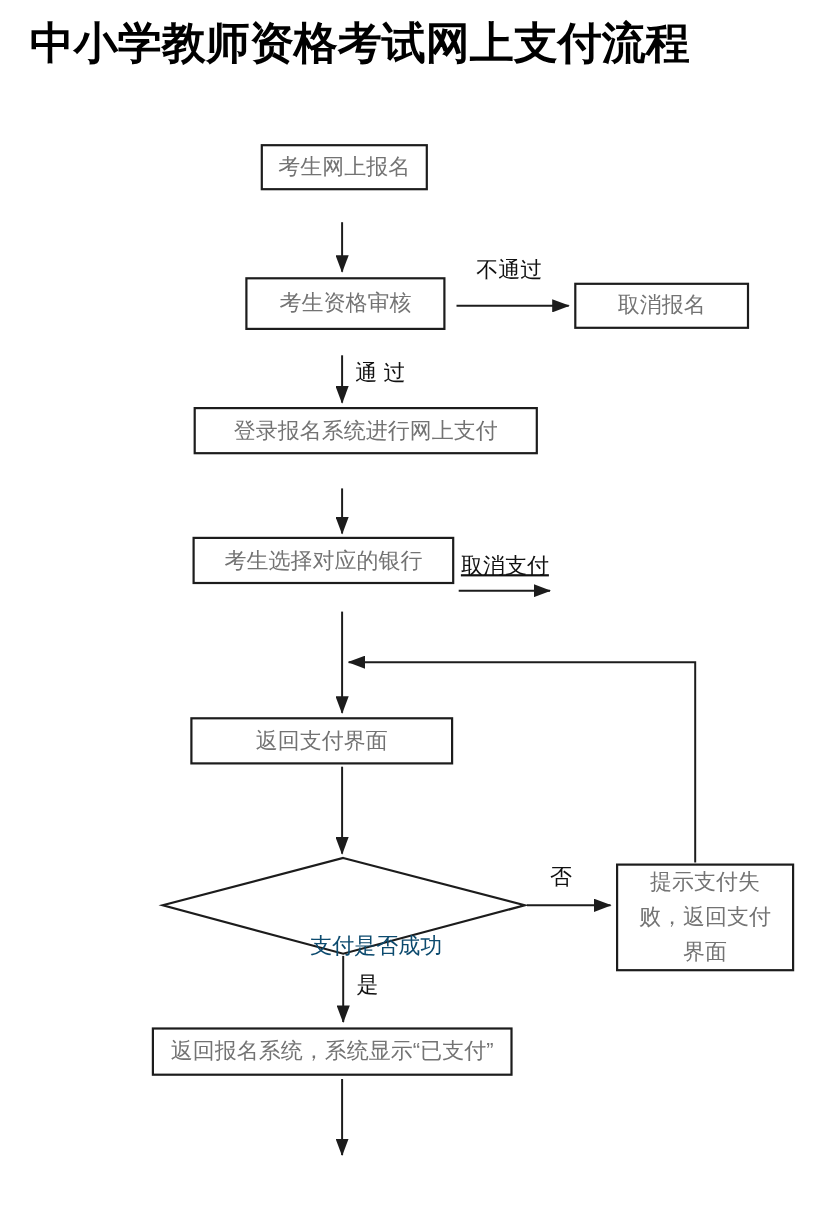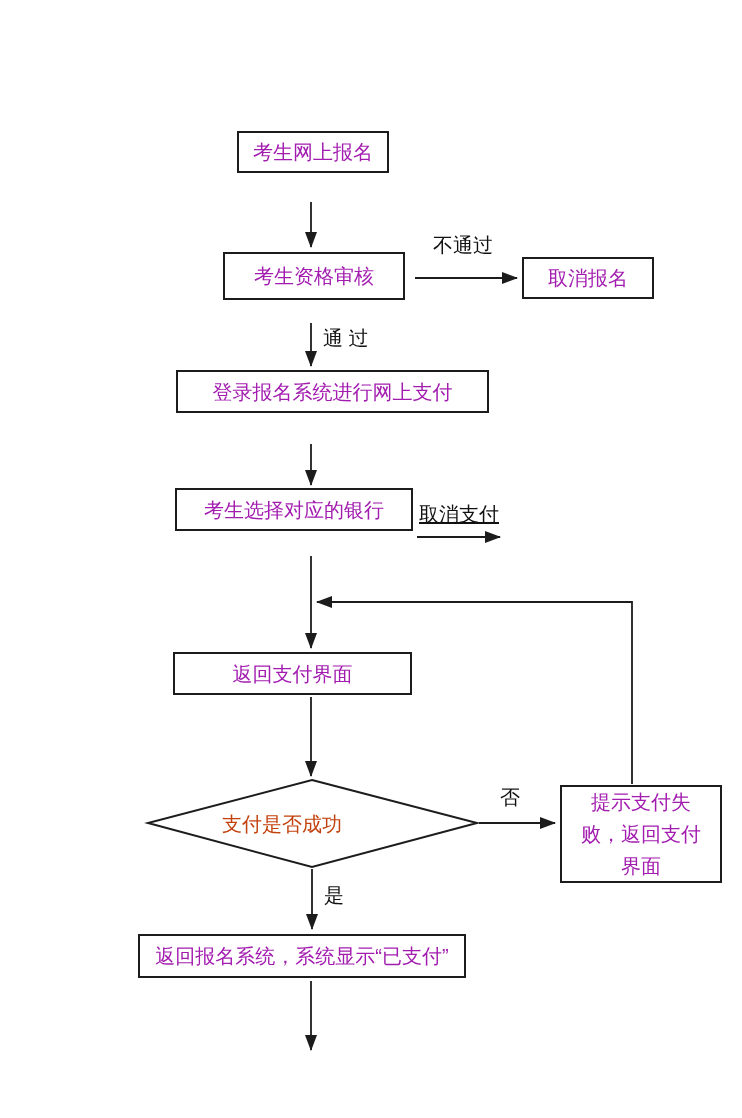--- a/index.html
+++ b/index.html
@@ -30,43 +30,45 @@
     z-index: 2;
     box-sizing: border-box;
     background: #ffffff;
     border: 2px solid #1c1c1c;
     display: flex;
     align-items: center;
     justify-content: center;
     text-align: center;
     font-size: 20px;
     line-height: 32px;
-    color: #a21caf;
+    color: #737373;
   }
   .node.multiline { line-height: 32px; padding: 0 17px; }
   .decision-label {
     position: absolute;
     z-index: 2;
     font-size: 20px;
-    text-align: left;
-    color: #c2410c;
+    text-align: right;
+    color: #0c4a6e;
+    margin-top: 35px;
   }
   .edge-label {
     position: absolute;
     z-index: 3;
     font-size: 20px;
     color: #111111;
     white-space: nowrap;
   }
 </style>
 </head>
 <body>
 
 <div class="canvas">
 
+  <h1 class="title">中小学教师资格考试网上支付流程</h1>
 
   <svg class="wires" width="742" height="1118" viewBox="0 0 742 1118">
     <defs>
       <marker id="ah" markerUnits="userSpaceOnUse" markerWidth="16" markerHeight="12" refX="15" refY="6" orient="auto">
         <path d="M0,0 L16,6 L0,12 Z" fill="#1c1c1c"></path>
       </marker>
     </defs>
     <g stroke="#1c1c1c" stroke-width="1.8" fill="none">
       <path d="M311 202 V247" marker-end="url(#ah)"></path>
       <path d="M415 278 H517" marker-end="url(#ah)"></path>
@@ -80,21 +82,21 @@
       <path d="M312 869 V929" marker-end="url(#ah)"></path>
       <path d="M311 981 V1050" marker-end="url(#ah)"></path>
     </g>
     <polygon points="312,780 477,823 312,867 148,823" fill="#ffffff" stroke="#1c1c1c" stroke-width="2"></polygon>
   </svg>
 
   <div class="node" style="left:237px; top:131px; width:152px; height:42px;">考生网上报名</div>
 
   <div class="node" style="left:223px; top:252px; width:182px; height:48px;">考生资格审核</div>
 
-  <div class="node" style="left:522px; top:257px; width:132px; height:42px;">取消报名</div>
+  <div class="node" style="left:522px; top:257px; width:159px; height:42px;">取消报名</div>
 
   <div class="node" style="left:176px; top:370px; width:313px; height:43px;">登录报名系统进行网上支付</div>
 
   <div class="node" style="left:175px; top:488px; width:238px; height:43px;">考生选择对应的银行</div>
 
 
   <div class="node" style="left:173px; top:652px; width:239px; height:43px;">返回支付界面</div>
 
   <div class="decision-label" style="left:222px; top:811px; width:180px;">支付是否成功</div>
 

